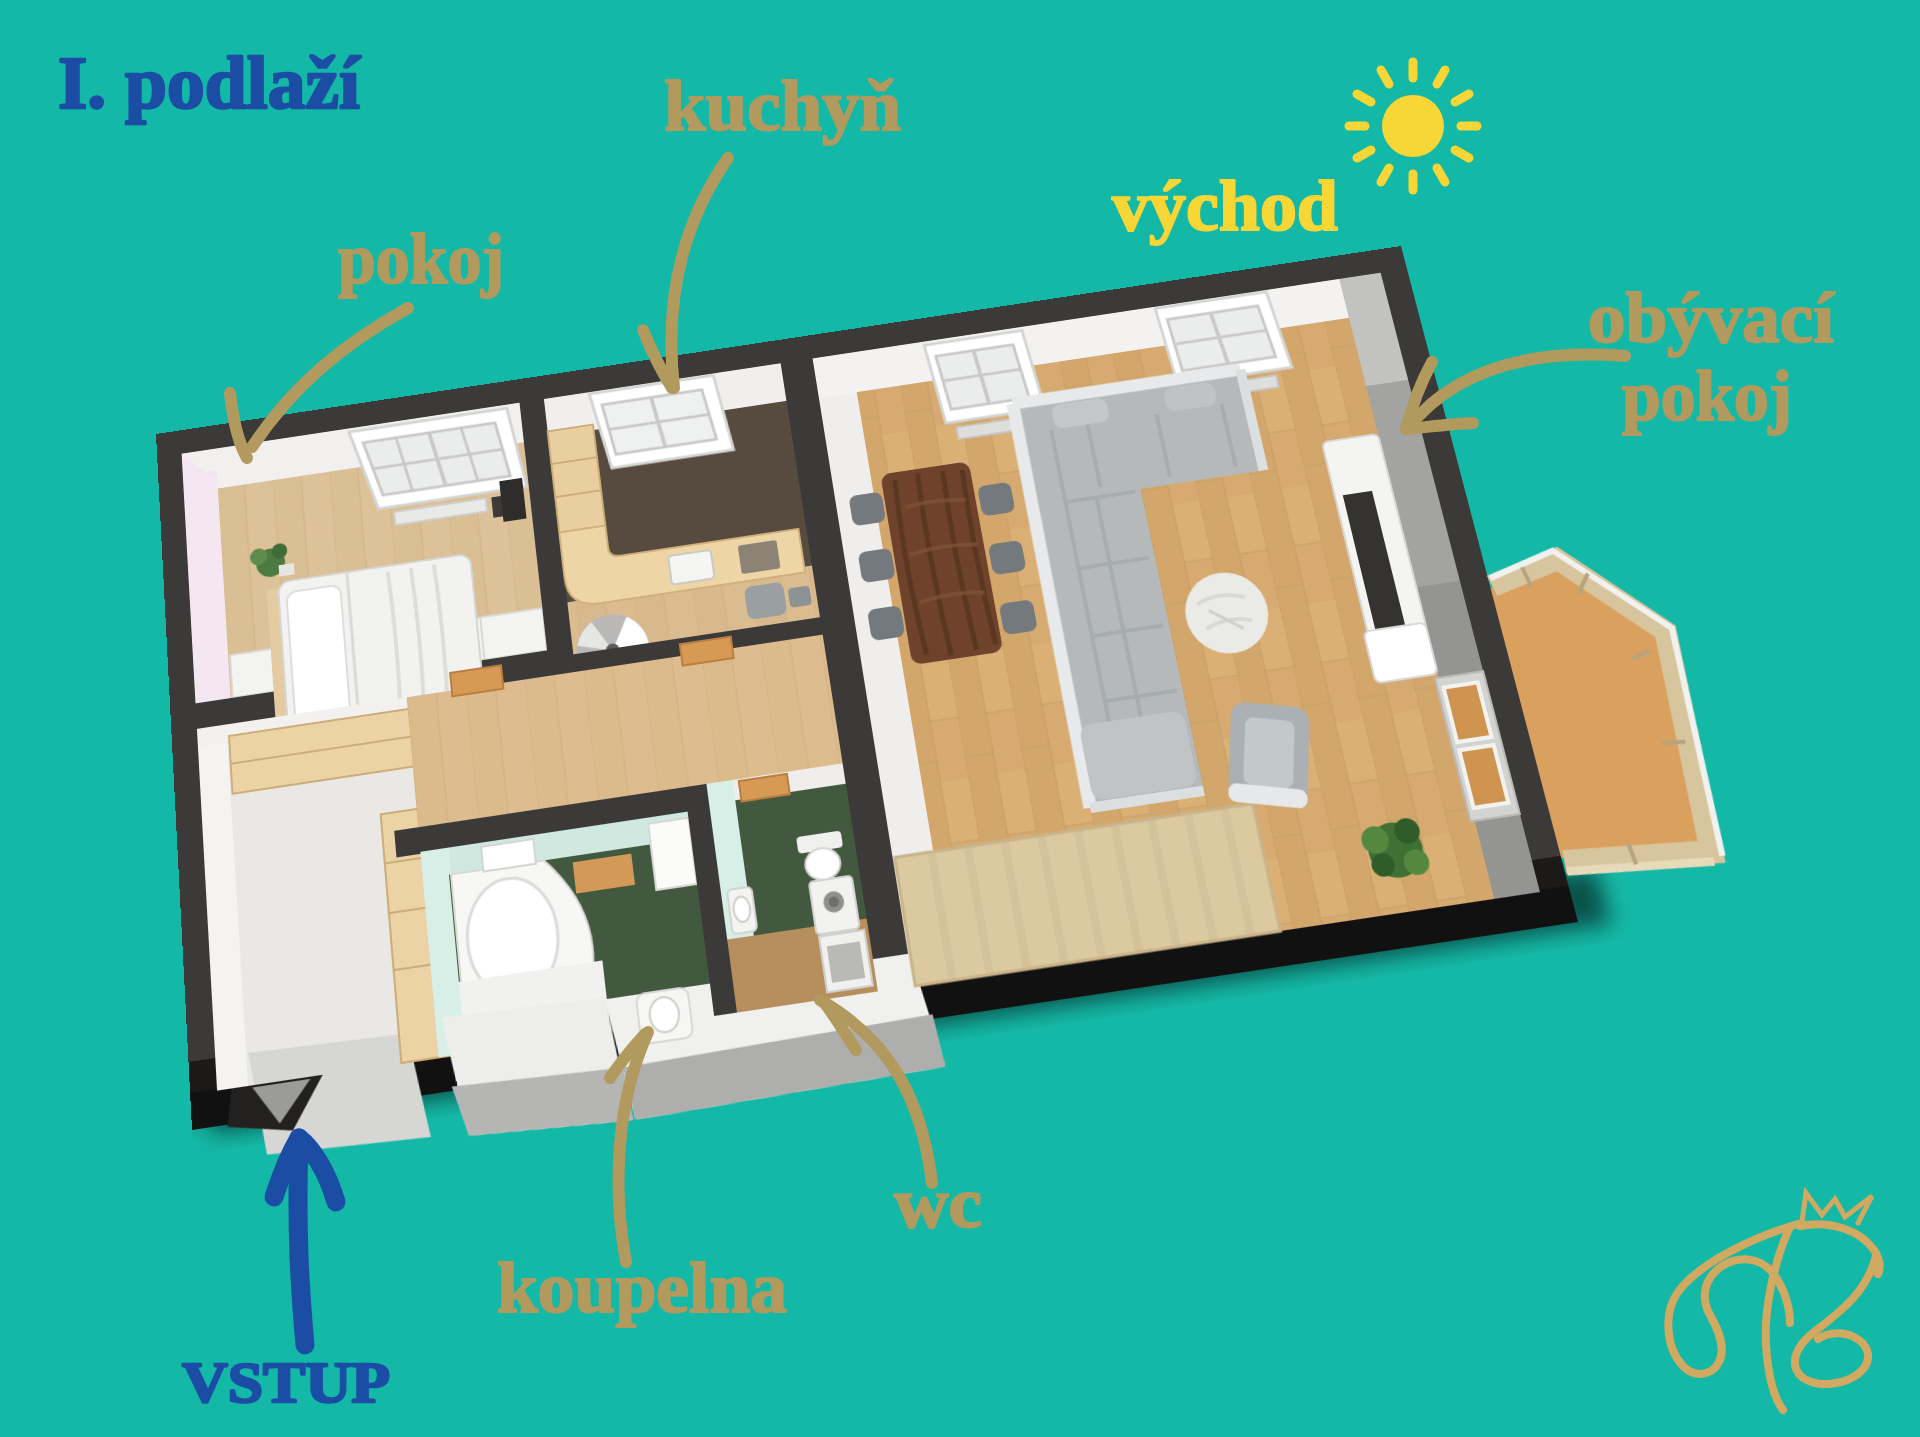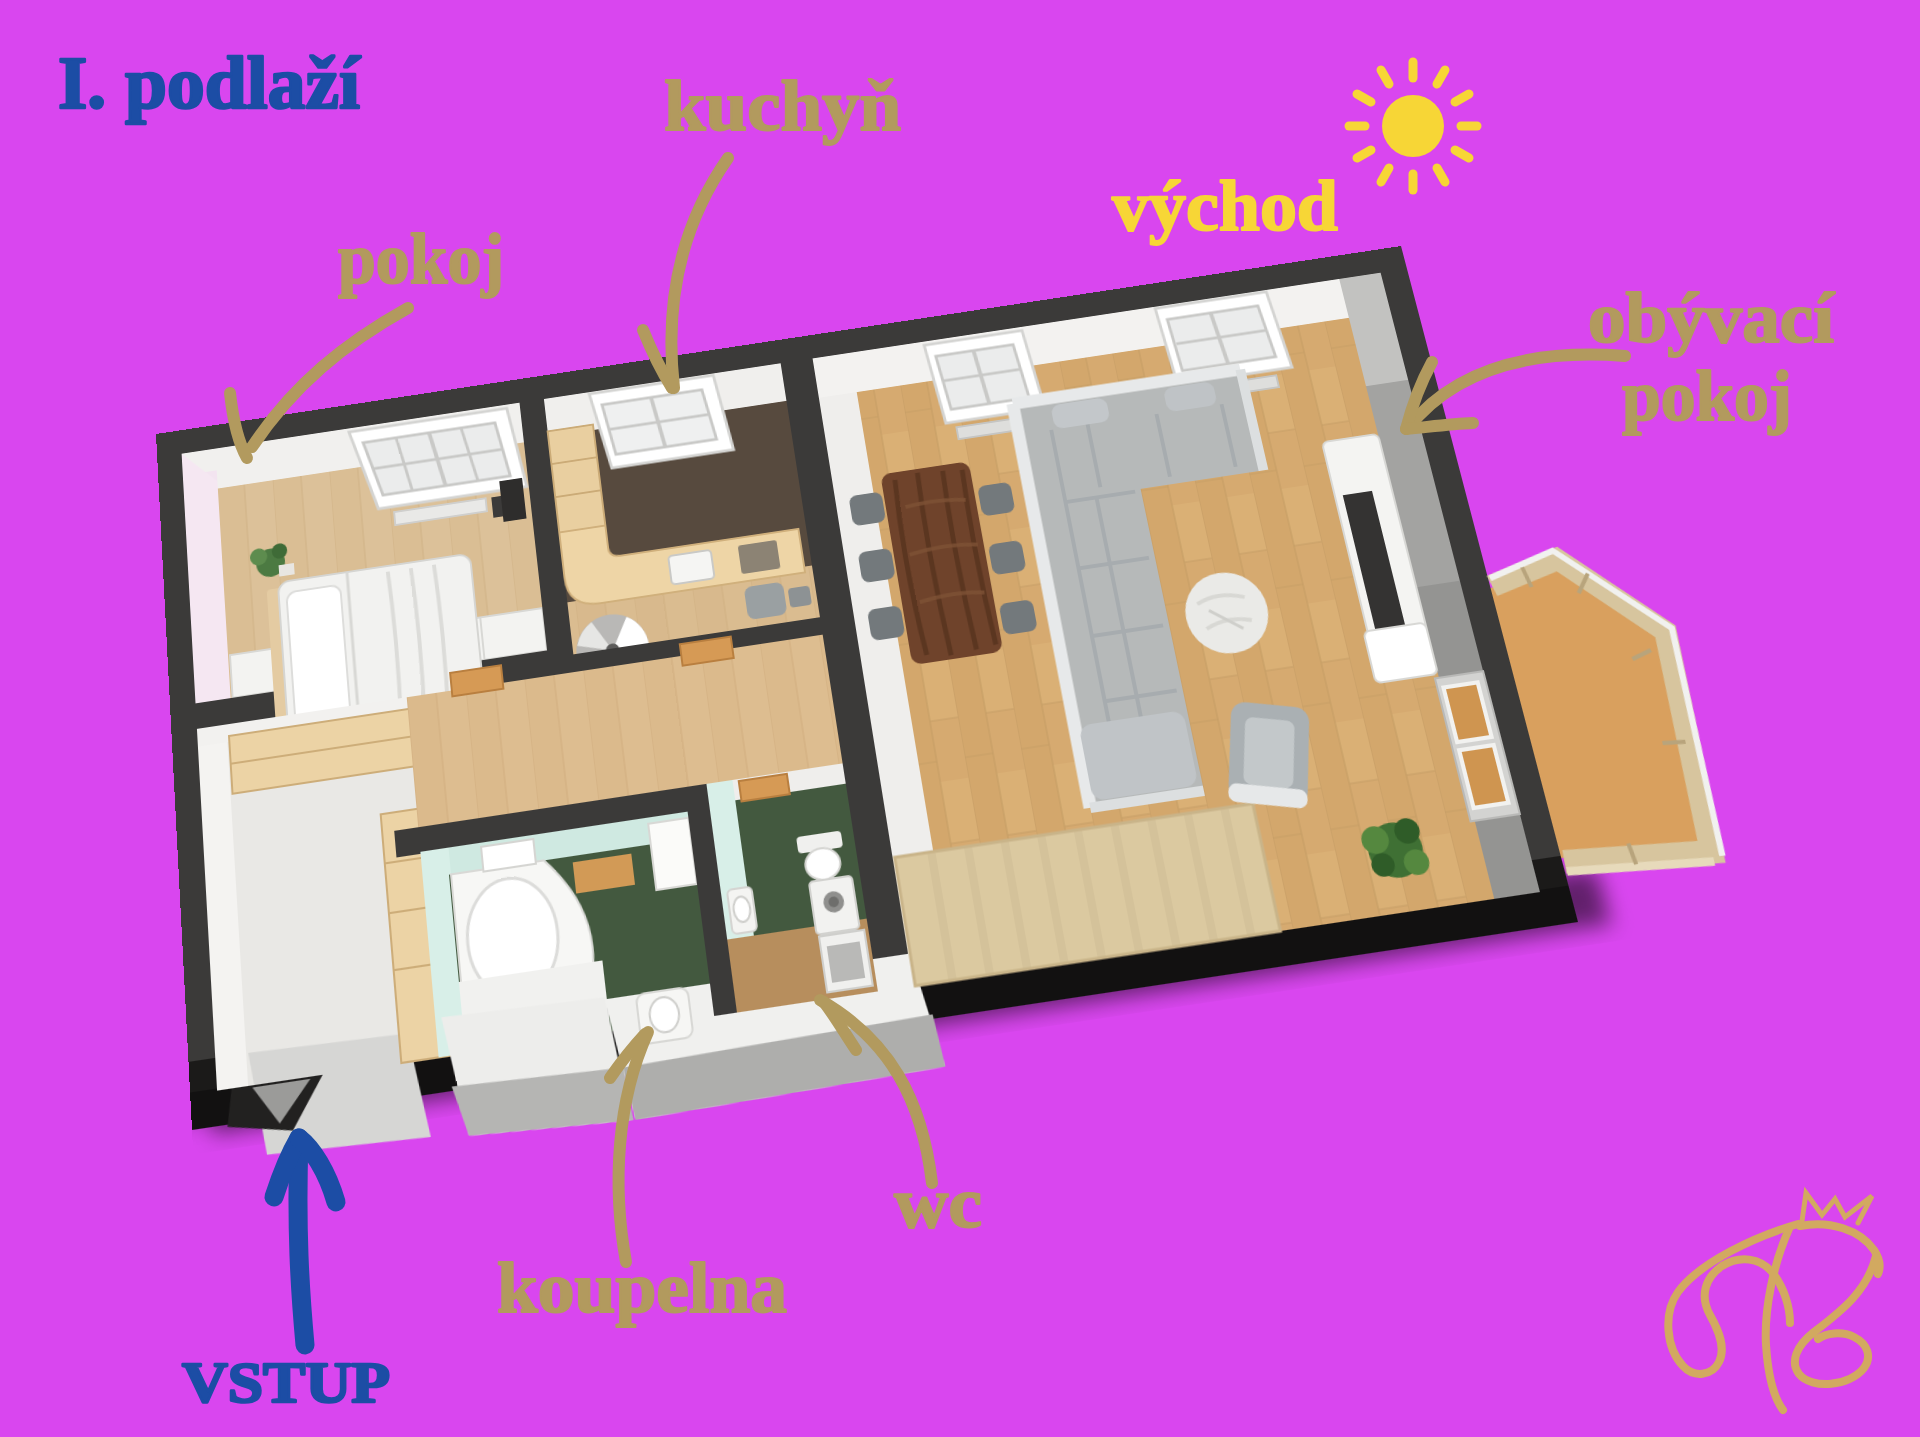--- a/index.html
+++ b/index.html
@@ -1,16 +1,16 @@
 <!DOCTYPE html>
 <html><head>
 <meta charset="utf-8">
 <style>
 html,body{margin:0;padding:0;background:#ffffff;}
-#stage{position:relative;width:1920px;height:1437px;background:#d946ef;overflow:hidden;font-family:"Liberation Serif",serif;}
+#stage{position:relative;width:1920px;height:1437px;background:#14b8a6;overflow:hidden;font-family:"Liberation Serif",serif;}
 #planwrap{position:absolute;left:0;top:0;width:1600px;height:780px;transform-origin:0 0;
 transform:matrix3d(0.93435073,-0.14165882,0,-0.00000124,0.02365046,0.83278165,0,-0.00014545,0,0,1,0,156,434,0,1);}
 #overlay{position:absolute;left:0;top:0;}
 </style>
 </head>
 <body>
 <div id="stage">
 
 <div id="planwrap">
 <svg width="1600" height="780" viewBox="0 0 1600 780" xmlns="http://www.w3.org/2000/svg">

